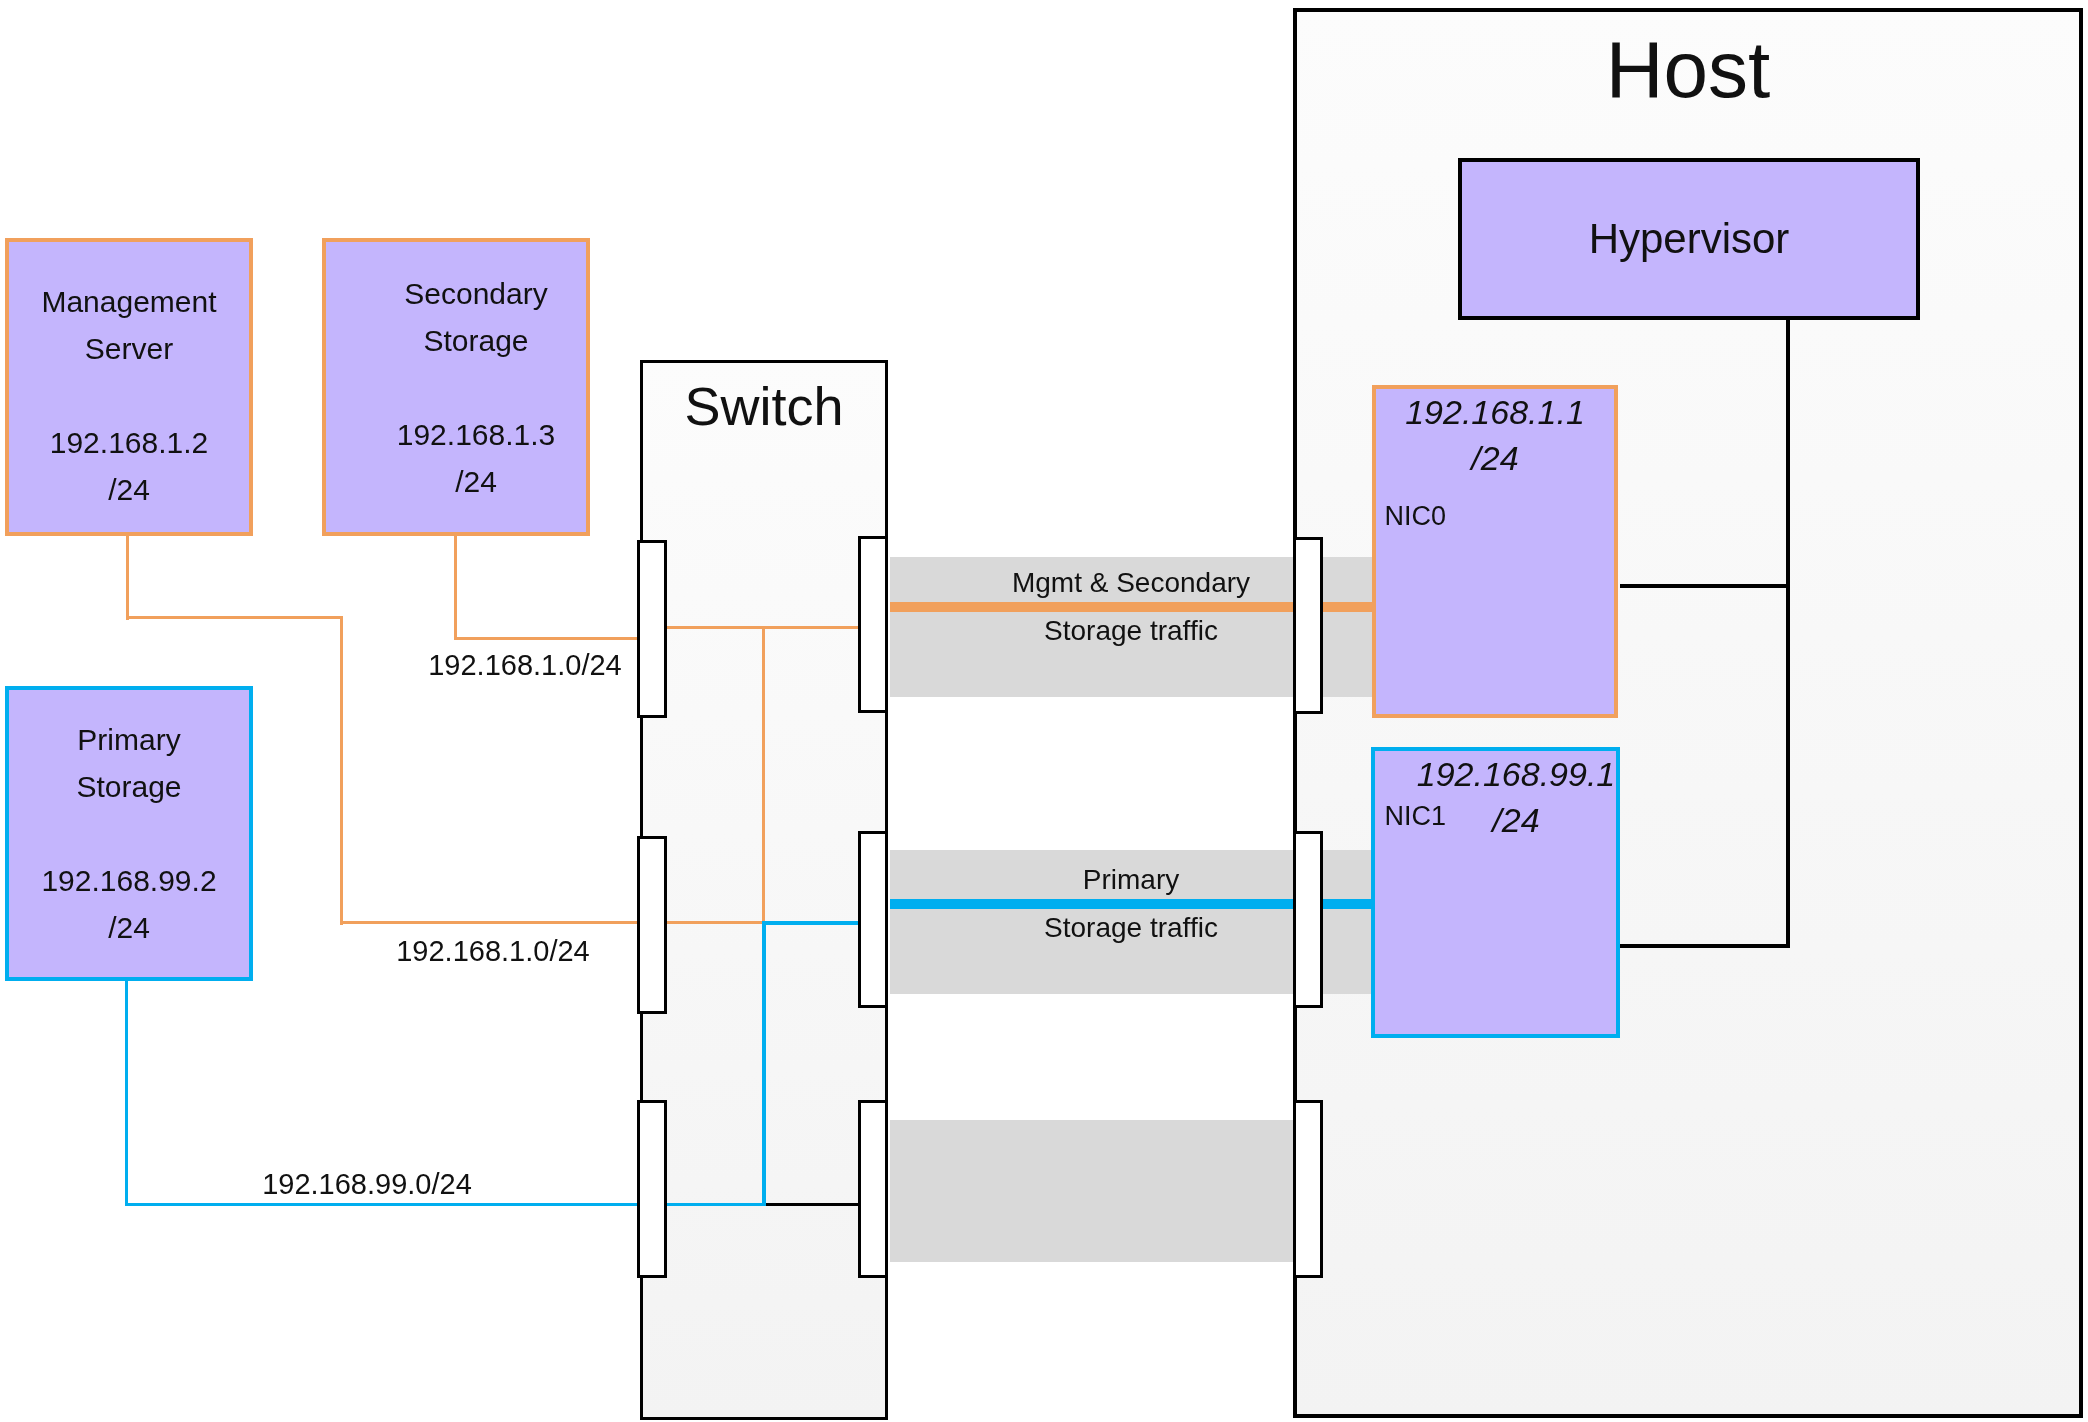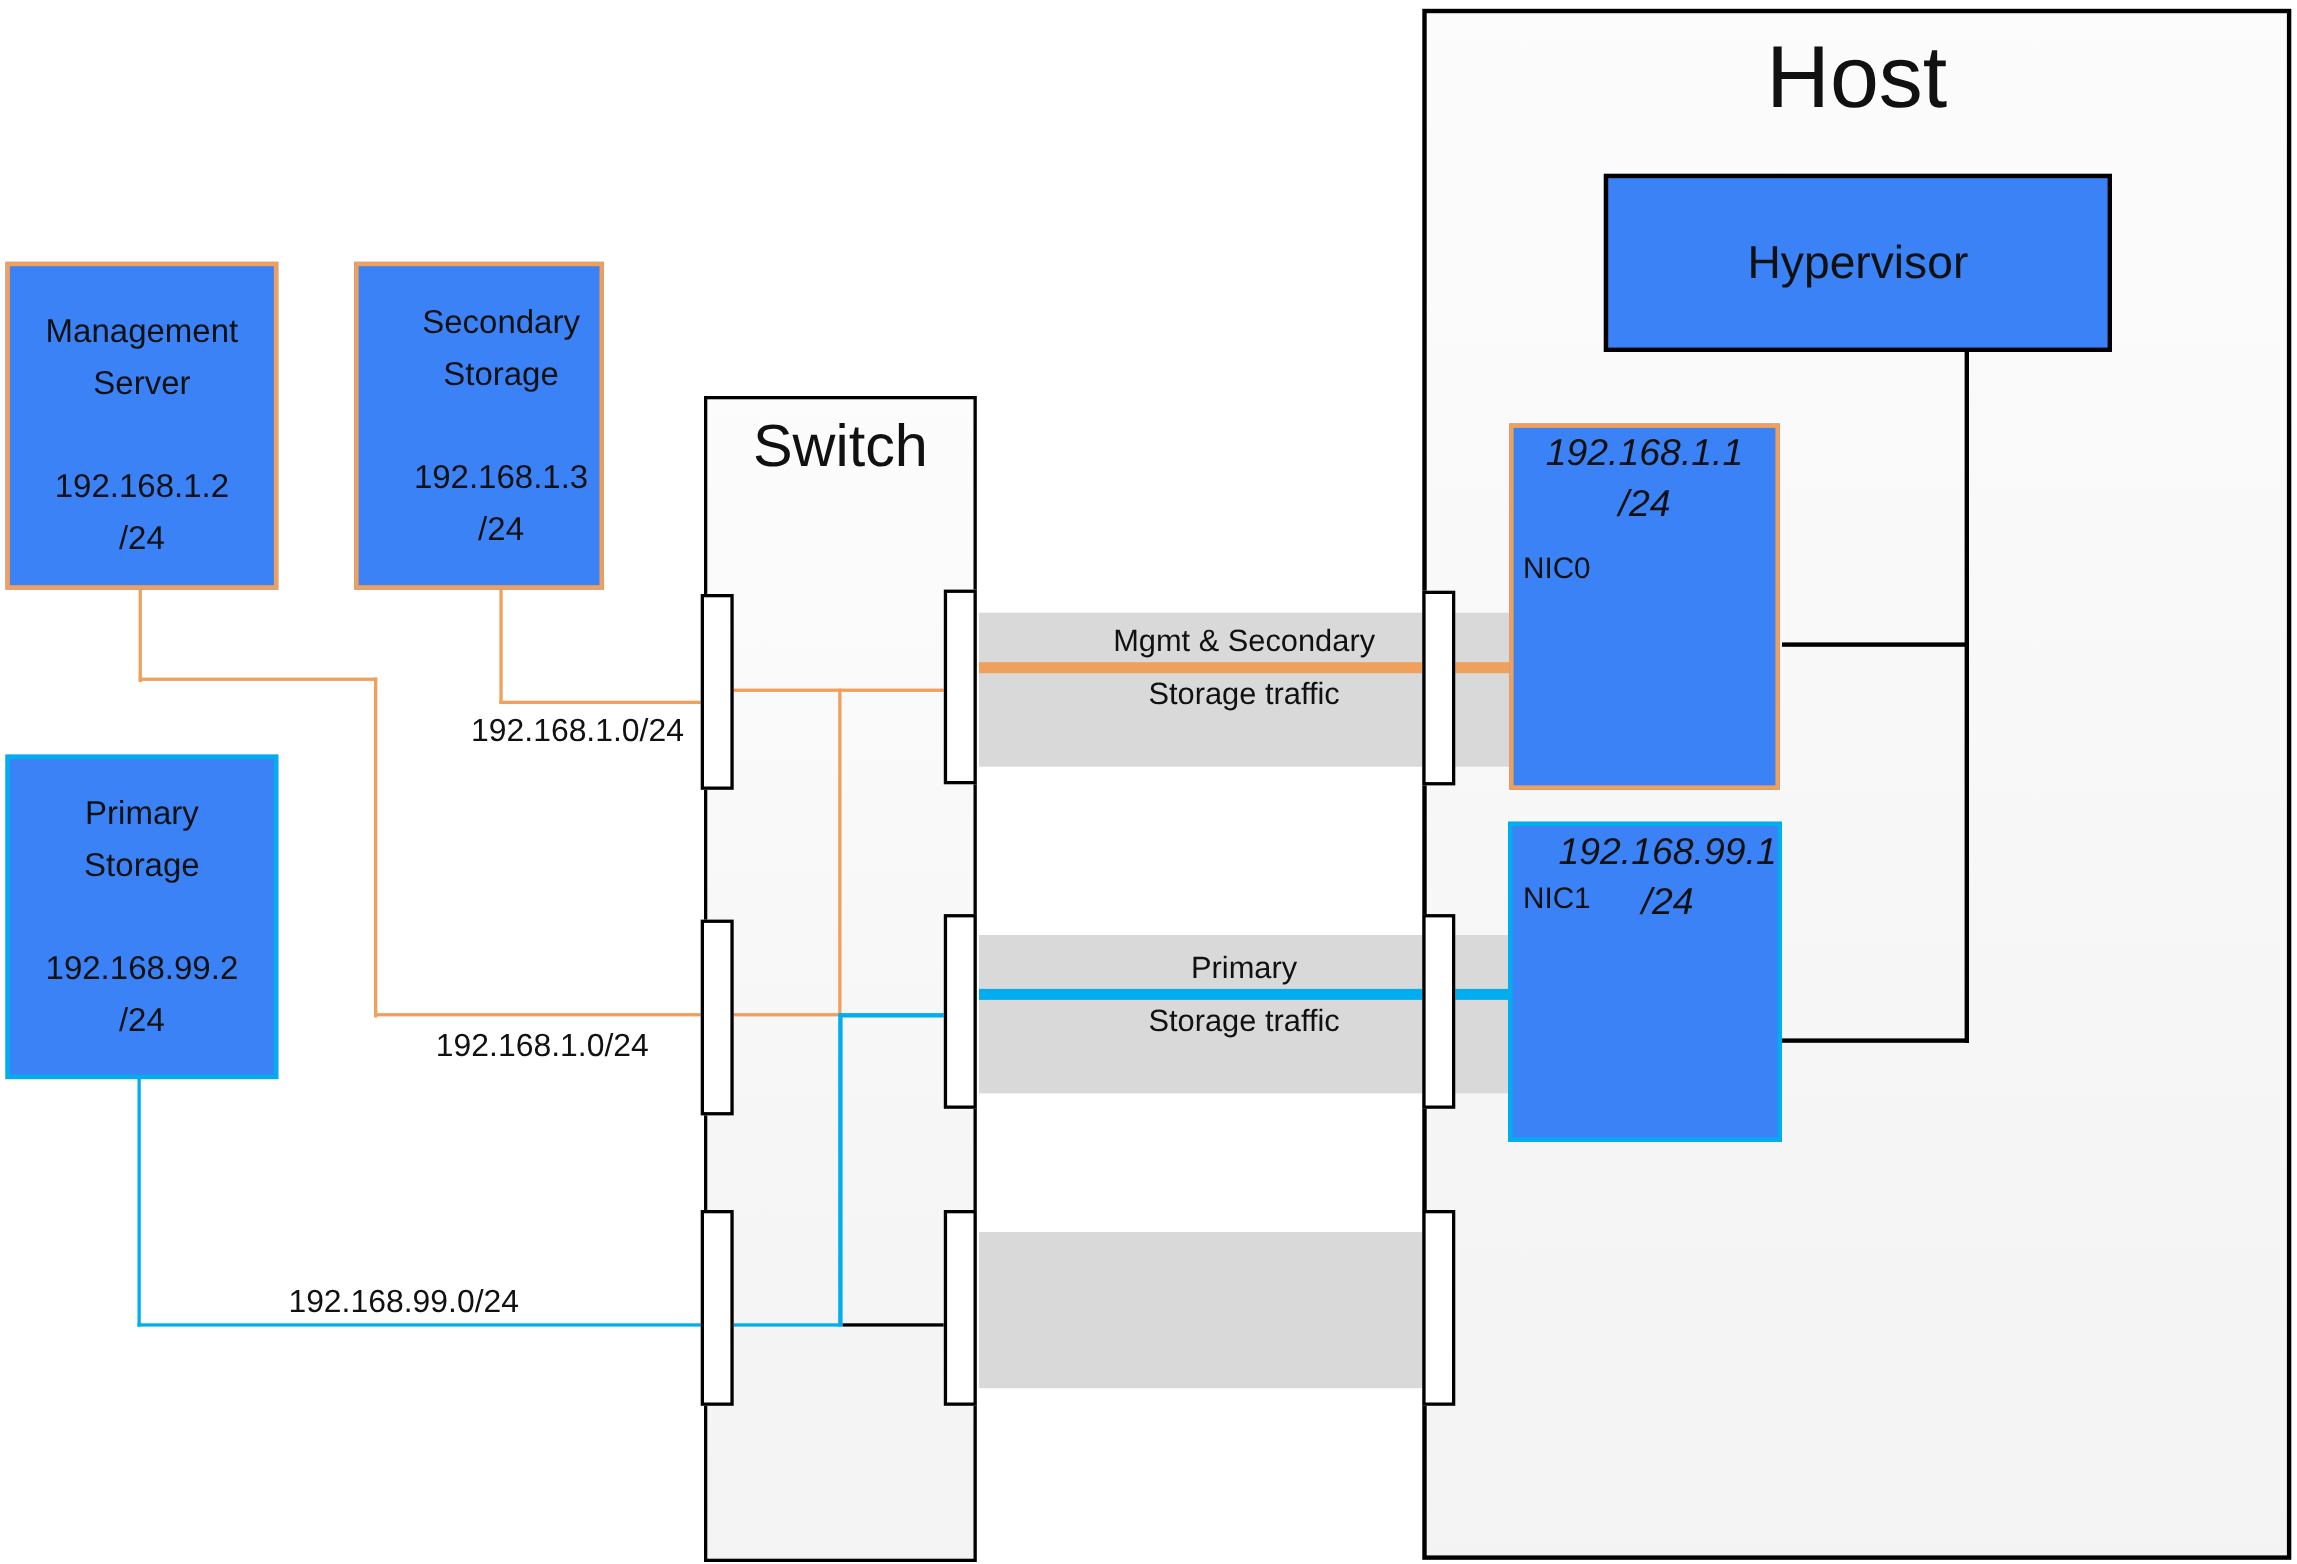--- a/index.html
+++ b/index.html
@@ -9,21 +9,21 @@
   .fill{background:linear-gradient(180deg,#fcfcfc 0%,#f3f3f3 100%);z-index:0;}
   .band{background:#D9D9D9;z-index:1;}
   .ln{z-index:2;}
   .or{background:#F1A05C;}
   .bl{background:#00AEEF;}
   .bk{background:#000;}
   .outline{background:transparent;z-index:4;}
   .sw-outline{border:3px solid #000;}
   .host-outline{border:4px solid #000;}
   .port{background:#fff;border:3px solid #000;z-index:5;}
-  .node{background:#3b82f6;z-index:6;display:flex;flex-direction:column;align-items:center;text-align:center;}
+  .node{background:#c4b5fd;z-index:6;display:flex;flex-direction:column;align-items:center;text-align:center;}
   .node .row{display:block;line-height:47px;font-size:30px;white-space:nowrap;}
   .node .spacer{display:block;height:47px;}
   .ob{border:4px solid #F1A05C;}
   .bb{border:4px solid #00AEEF;}
   .kb{border:4px solid #000;}
   .ipnode{font-style:italic;}
   .ipnode .row{line-height:46px;font-size:34px;}
   .txt{z-index:7;text-align:center;white-space:nowrap;}
   .host-title{font-size:80px;font-weight:400;line-height:90px;}
   .switch-title{font-size:54px;line-height:60px;}
@@ -81,21 +81,21 @@
   <div class="port" style="left:1293px;top:1100px;width:30px;height:178px;"></div>
 
   <div class="node ob" style="left:5px;top:238px;width:248px;height:298px;padding-top:36px;">
     <span class="row">Management</span>
     <span class="row">Server</span>
     <span class="spacer"></span>
     <span class="row">192.168.1.2</span>
     <span class="row">/24</span>
   </div>
 
-  <div class="node ob" style="left:322px;top:238px;width:227px;height:298px;padding-top:28px;padding-left:40px;">
+  <div class="node ob" style="left:322px;top:238px;width:268px;height:298px;padding-top:28px;padding-left:40px;">
     <span class="row">Secondary</span>
     <span class="row">Storage</span>
     <span class="spacer"></span>
     <span class="row">192.168.1.3</span>
     <span class="row">/24</span>
   </div>
 
   <div class="node bb" style="left:5px;top:686px;width:248px;height:295px;padding-top:26px;">
     <span class="row">Primary</span>
     <span class="row">Storage</span>

